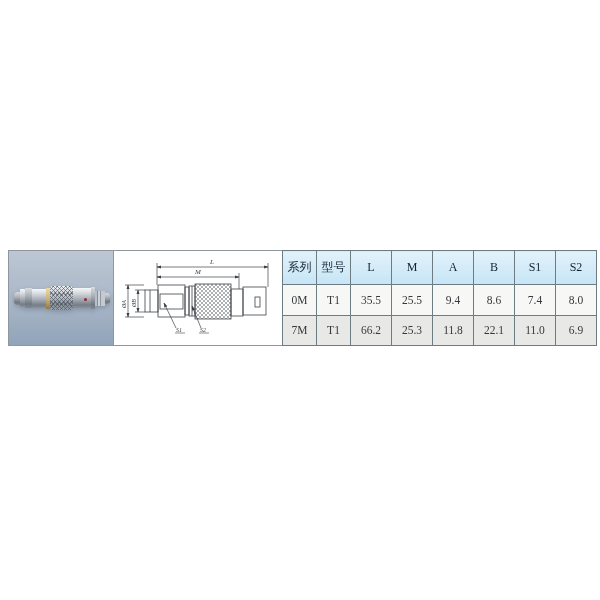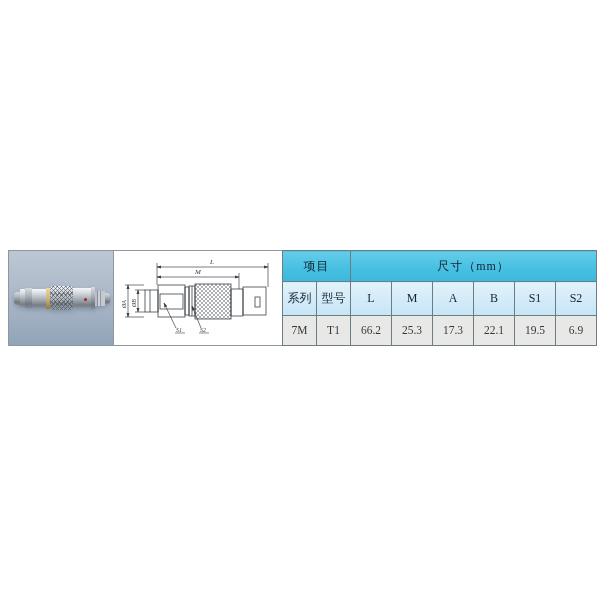--- a/index.html
+++ b/index.html
@@ -169,39 +169,45 @@
       <col class="c-narrow">
         <col class="c-narrow">
       <col class="c-wide">
         <col class="c-wide">
         <col class="c-wide">
       <col class="c-wide">
         <col class="c-wide">
         <col class="c-wide">
     </colgroup>
     <tbody>
-      <tr class="r-cyan">
-        <td colspan="2">项目</td>
-        <td colspan="6">尺寸（mm）</td>
-      </tr>
       <tr class="r-blue">
         <td>系列</td>
         <td>型号</td>
         <td>L</td>
         <td>M</td>
         <td>A</td>
         <td>B</td>
         <td>S1</td>
         <td>S2</td>
       </tr>
+      <tr class="r-white">
+        <td>0M</td>
+        <td>T1</td>
+        <td>35.5</td>
+        <td>25.5</td>
+        <td>9.4</td>
+        <td>8.6</td>
+        <td>7.4</td>
+        <td>8.0</td>
+      </tr>
       <tr class="r-gray">
         <td>7M</td>
         <td>T1</td>
         <td>66.2</td>
         <td>25.3</td>
-        <td>17.3</td>
+        <td>11.8</td>
         <td>22.1</td>
-        <td>19.5</td>
+        <td>11.0</td>
         <td>6.9</td>
       </tr>
     </tbody>
   </table>
 </div>
 
 </body></html>

